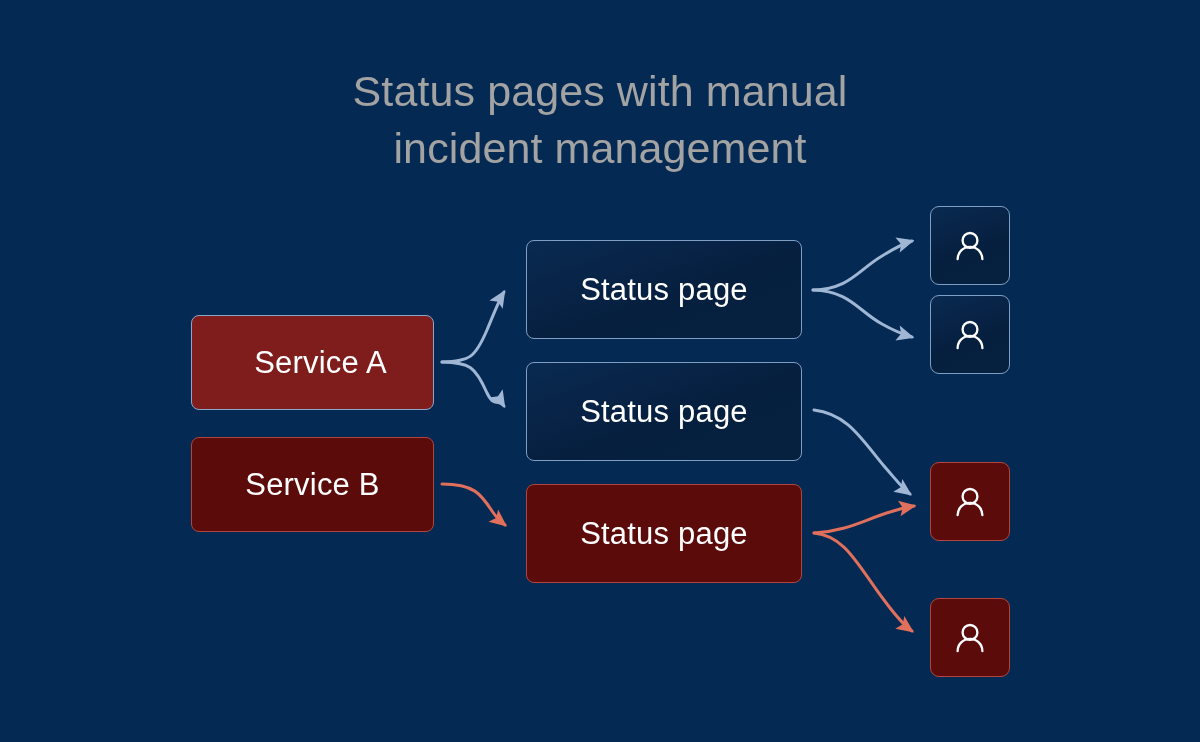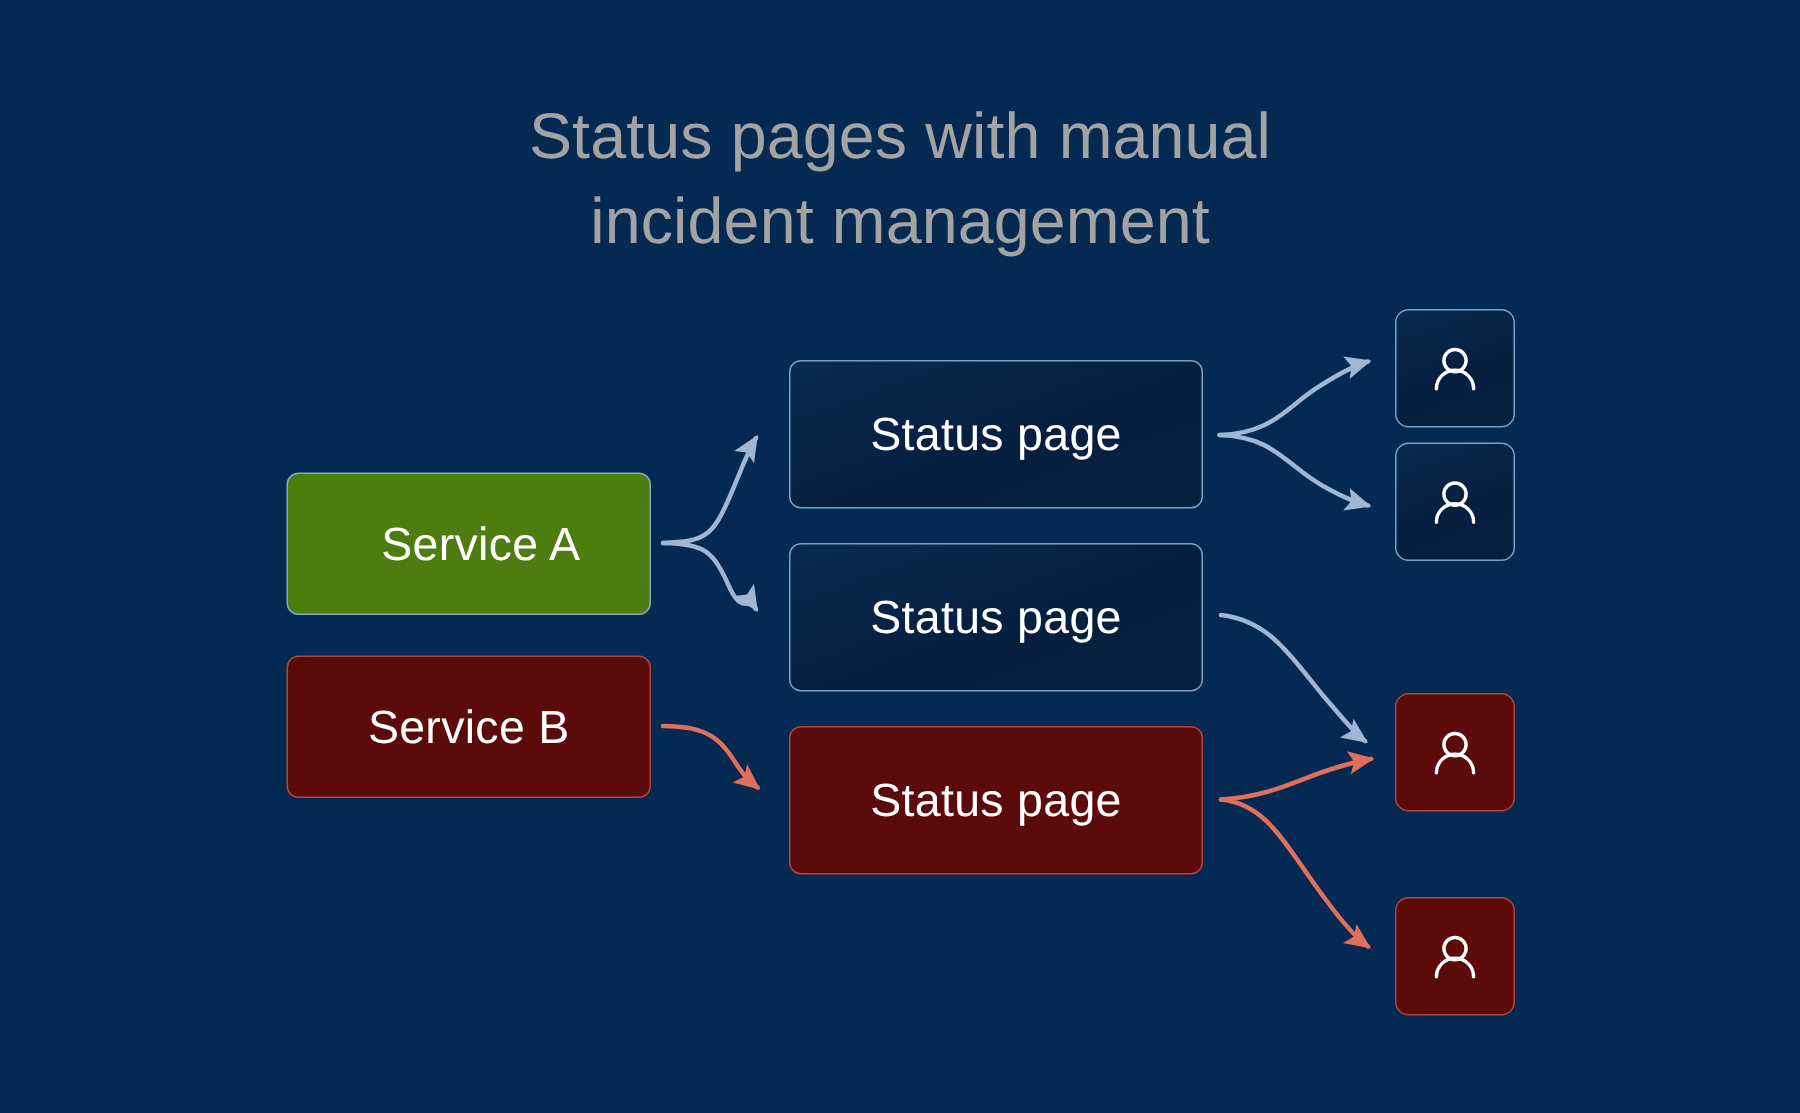--- a/index.html
+++ b/index.html
@@ -51,21 +51,21 @@
     font-size: 31px;
     font-weight: 400;
     line-height: 1;
     letter-spacing: 0.2px;
   }
   .blue-node {
     background: linear-gradient(160deg, #0a2a51 0%, #061f3f 55%, #06213f 100%);
     border: 1px solid #7e9ec4;
   }
   .blue-node-flat {
-    background: #4d7c0f;
+    background: #7f1d1d;
     border: 1px solid #8aa6c8;
     padding-left: 16px;
   }
   .red-node {
     background: #5c0b0b;
     border: 1px solid #b2453c;
   }
   .user-node {
     border-radius: 9px;
   }

